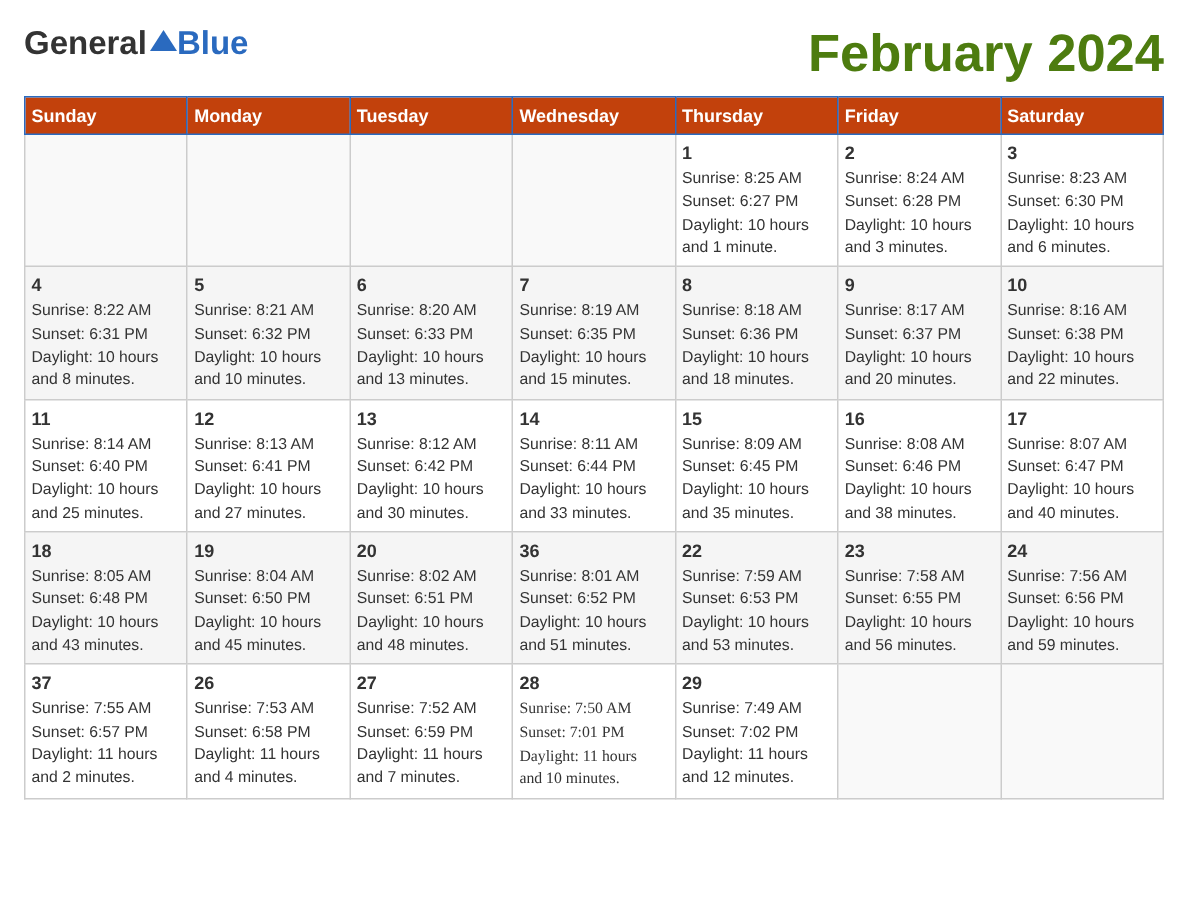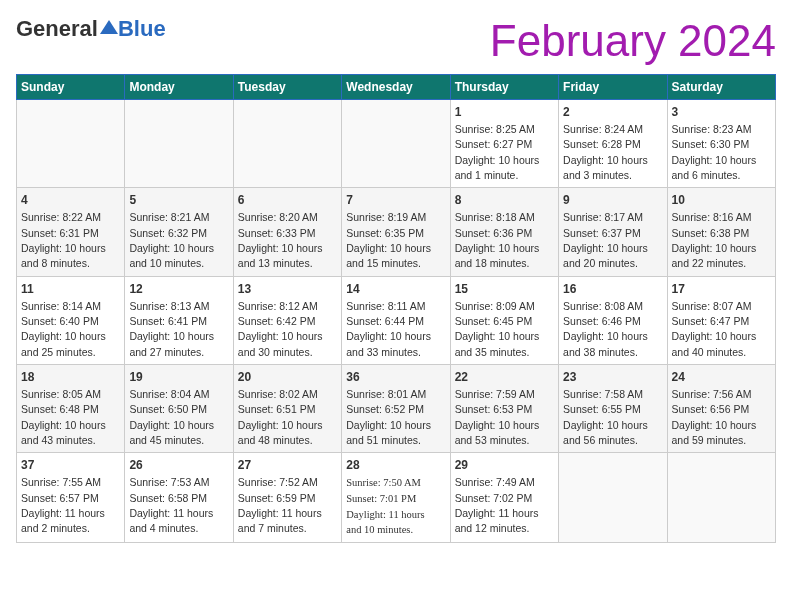--- a/index.html
+++ b/index.html
@@ -32,23 +32,23 @@
       color: #2a6abf;
     }
     .logo-row {
       display: flex;
       align-items: center;
     }
     .title-block {
       text-align: right;
     }
     .month-year {
-      font-size: 44px;
-      font-weight: normal;
-      color: #a21caf;
+      font-size: 35px;
+      font-weight: bold;
+      color: #4d7c0f;
     }
     .location {
       font-size: 15px;
       color: #333;
       font-weight: bold;
     }
     .calendar {
       width: 100%;
       border-collapse: collapse;
       font-size: 11px;
@@ -72,21 +72,21 @@
       color: #333;
       line-height: 1.4;
     }
     .calendar tr:nth-child(even) td {
       background: #f5f5f5;
     }
     .calendar tr:nth-child(odd) td {
       background: #fff;
     }
     .calendar thead tr th {
-      background: #0f766e;
+      background: #c2410c;
     }
     .day-num {
       font-weight: bold;
       font-size: 12px;
       display: block;
       margin-bottom: 1px;
     }
     .day-info {
       font-size: 10.5px;
       color: #333;

